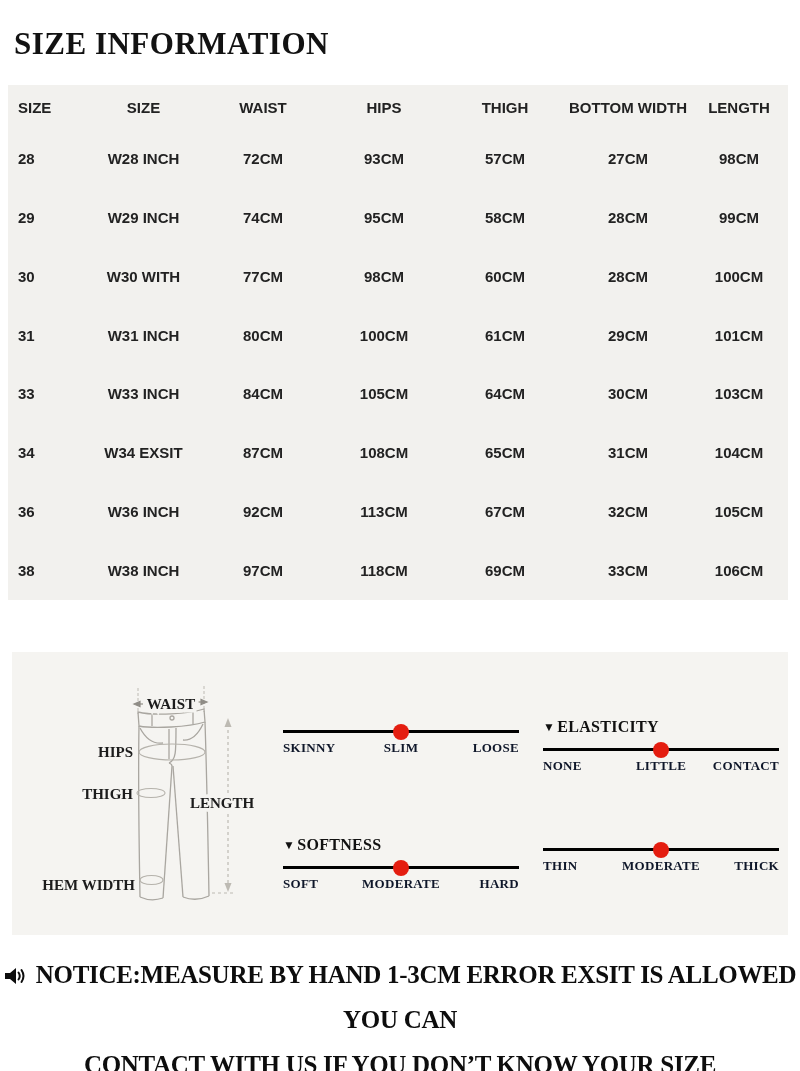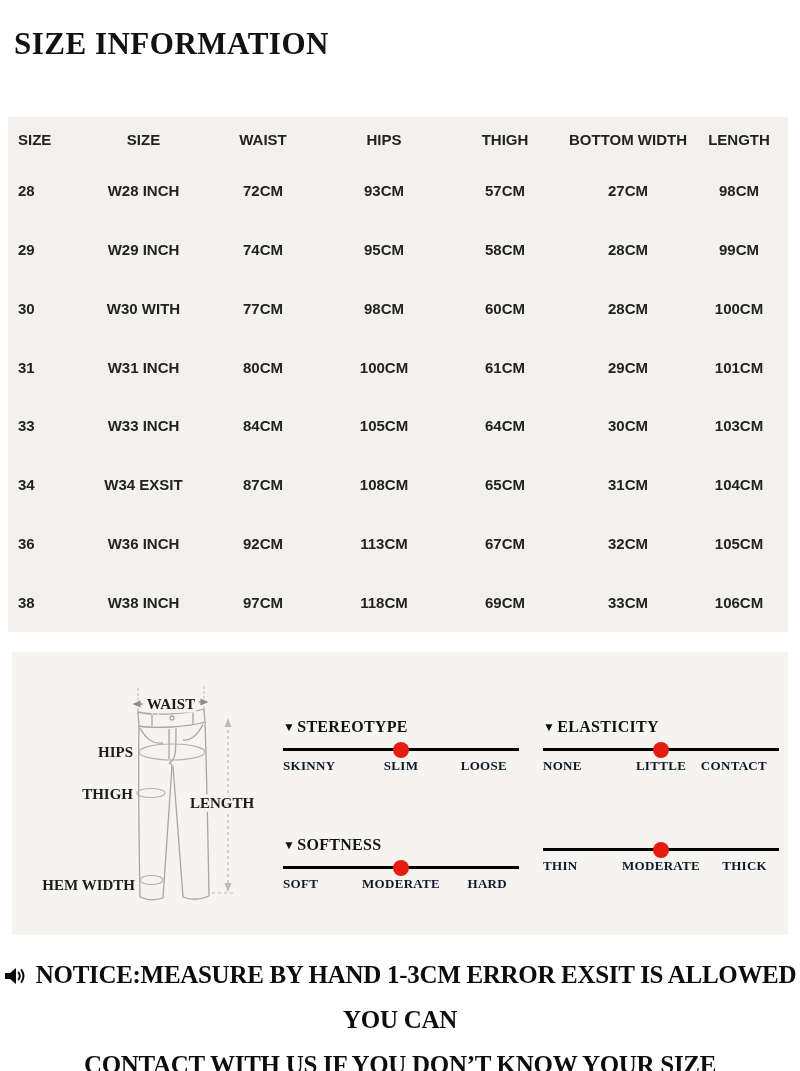--- a/index.html
+++ b/index.html
@@ -7,21 +7,21 @@
     font-family:"Liberation Sans", sans-serif; color:#1f1f1f; }
   .page { position:relative; width:800px; height:1071px; background:#fff; }
 
   
   .page-title { position:absolute; left:14px; top:26px;
     font-family:"Liberation Serif", serif; font-weight:bold; font-size:31px;
     letter-spacing:0.5px; color:#121212; }
 
   
   .size-table-wrap { position:absolute; left:8px; top:85px; width:780px; height:515px;
-    background:#f2f1ee;margin-top:32px; }
+    background:#f2f1ee; }
   table.size-table { width:100%; height:100%; border-collapse:collapse; table-layout:fixed; }
   table.size-table th, table.size-table td {
     font-size:15px; font-weight:bold; color:#222; text-align:center; vertical-align:middle;
     white-space:nowrap; overflow:hidden; }
   table.size-table th { height:44px; }
   table.size-table .c0 { text-align:left; padding-left:10px; }
   col.w0{width:77px;} col.w1{width:117px;} col.w2{width:122px;} col.w3{width:120px;}
   col.w4{width:122px;} col.w5{width:124px;} col.w6{width:98px;}
 
   
@@ -43,21 +43,21 @@
     font-size:16px; color:#111; letter-spacing:0.3px; }
   .slider-heading .tri { font-size:12px; margin-right:2px; position:relative; top:-1px; }
   .slider-track { position:relative; margin-top:12px; height:3px; background:#000; }
   .slider-dot { position:absolute; top:50%; left:50%; width:16px; height:16px;
     border-radius:50%; transform:translate(-50%,-50%); }
   .slider-labels { position:relative; margin-top:7px; height:16px;
     font-family:"Liberation Serif", serif; font-weight:bold; font-size:13px;
     letter-spacing:0.3px; color:#0f172a; }
   .slider-labels .lab-left { position:absolute; left:0; }
   .slider-labels .lab-mid { position:absolute; left:50%; transform:translateX(-50%); }
-  .slider-labels .lab-right { position:absolute; right:12px;text-align:center; }
+  .slider-labels .lab-right { position:absolute; right:0;text-align:center; }
 
   
   .notice { position:absolute; left:0; top:952px; width:800px; text-align:center;
     font-family:"Liberation Serif", serif; font-weight:bold; font-size:25px;
     color:#0d0d0d; line-height:45px; letter-spacing:-0.3px; }
   .speaker { display:inline-block; vertical-align:-4px; margin-right:8px; }
 </style>
 </head>
 <body>
 
@@ -214,23 +214,20 @@
       </g>
 
       <text class="halo" x="159" y="57" text-anchor="middle">WAIST</text>
       <text x="121" y="105" text-anchor="end">HIPS</text>
       <text x="121" y="147" text-anchor="end">THIGH</text>
       <text class="halo" x="210" y="156" text-anchor="middle">LENGTH</text>
       <text x="123" y="238" text-anchor="end">HEM WIDTH</text>
     </svg>
 
     <div class="slider-group sg-0">
-      <div class="slider-heading">
-        <span class="tri">▼</span><span>STEREOTYPE</span>
-      </div>
       <div class="slider-track">
         <span class="slider-dot" style="left: 50%; background: rgb(228, 29, 16);"></span>
       </div>
       <div class="slider-labels">
         <span class="lab-left">SKINNY</span>
         <span class="lab-mid">SLIM</span>
         <span class="lab-right">LOOSE</span>
       </div>
     </div>
 

